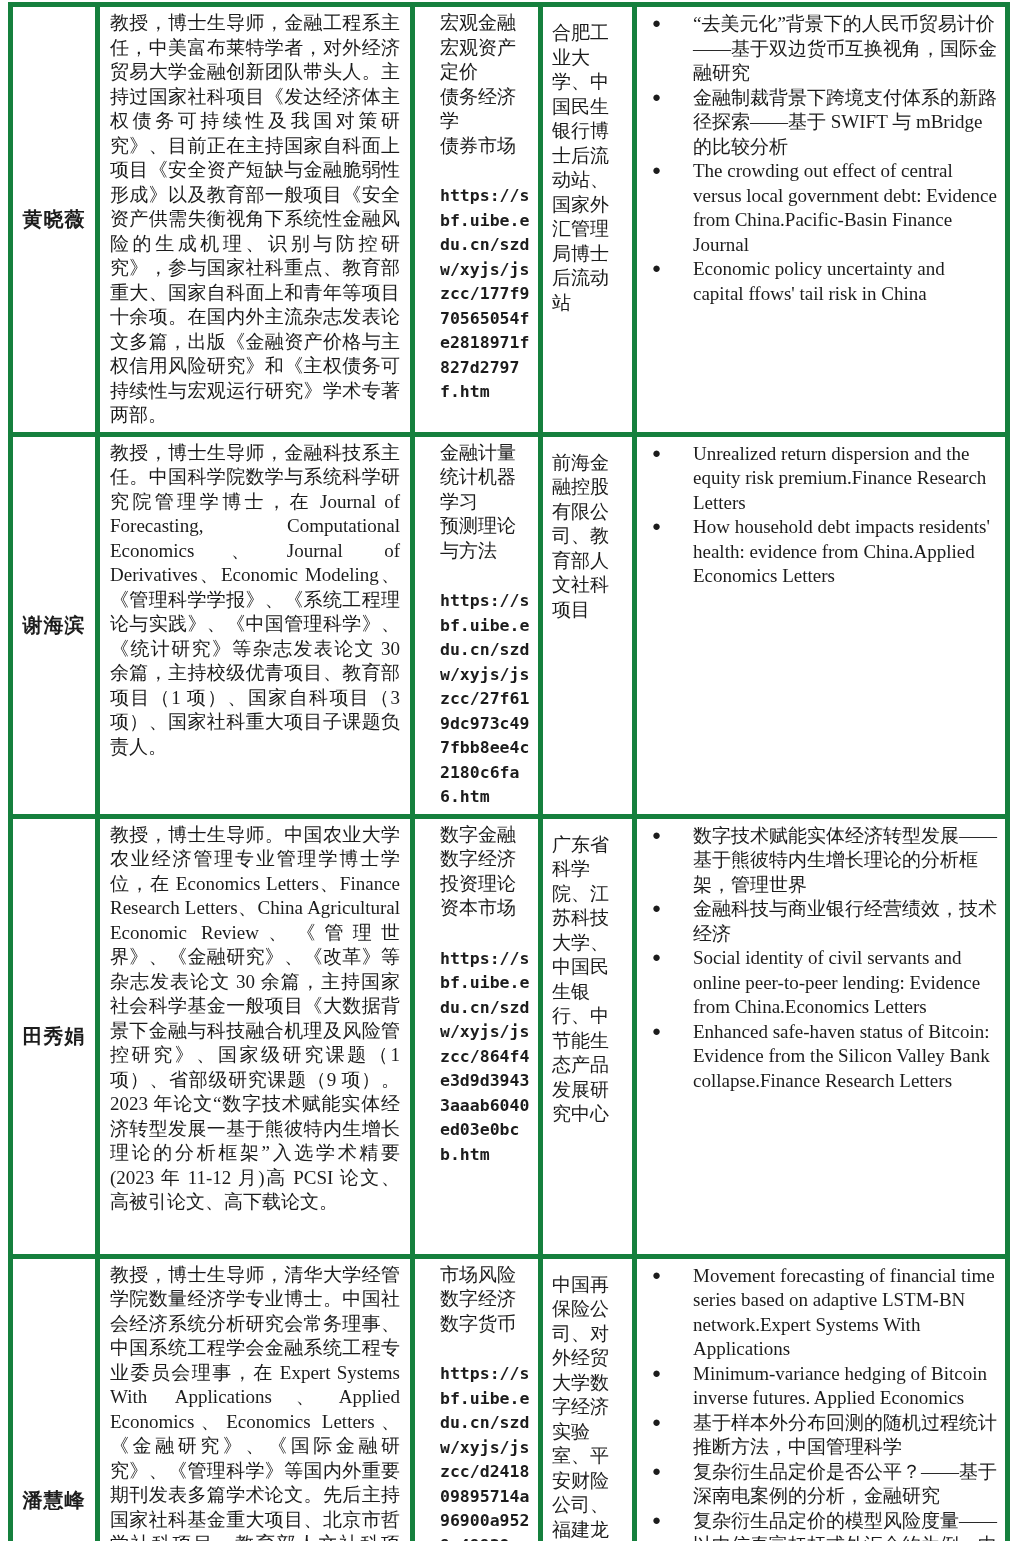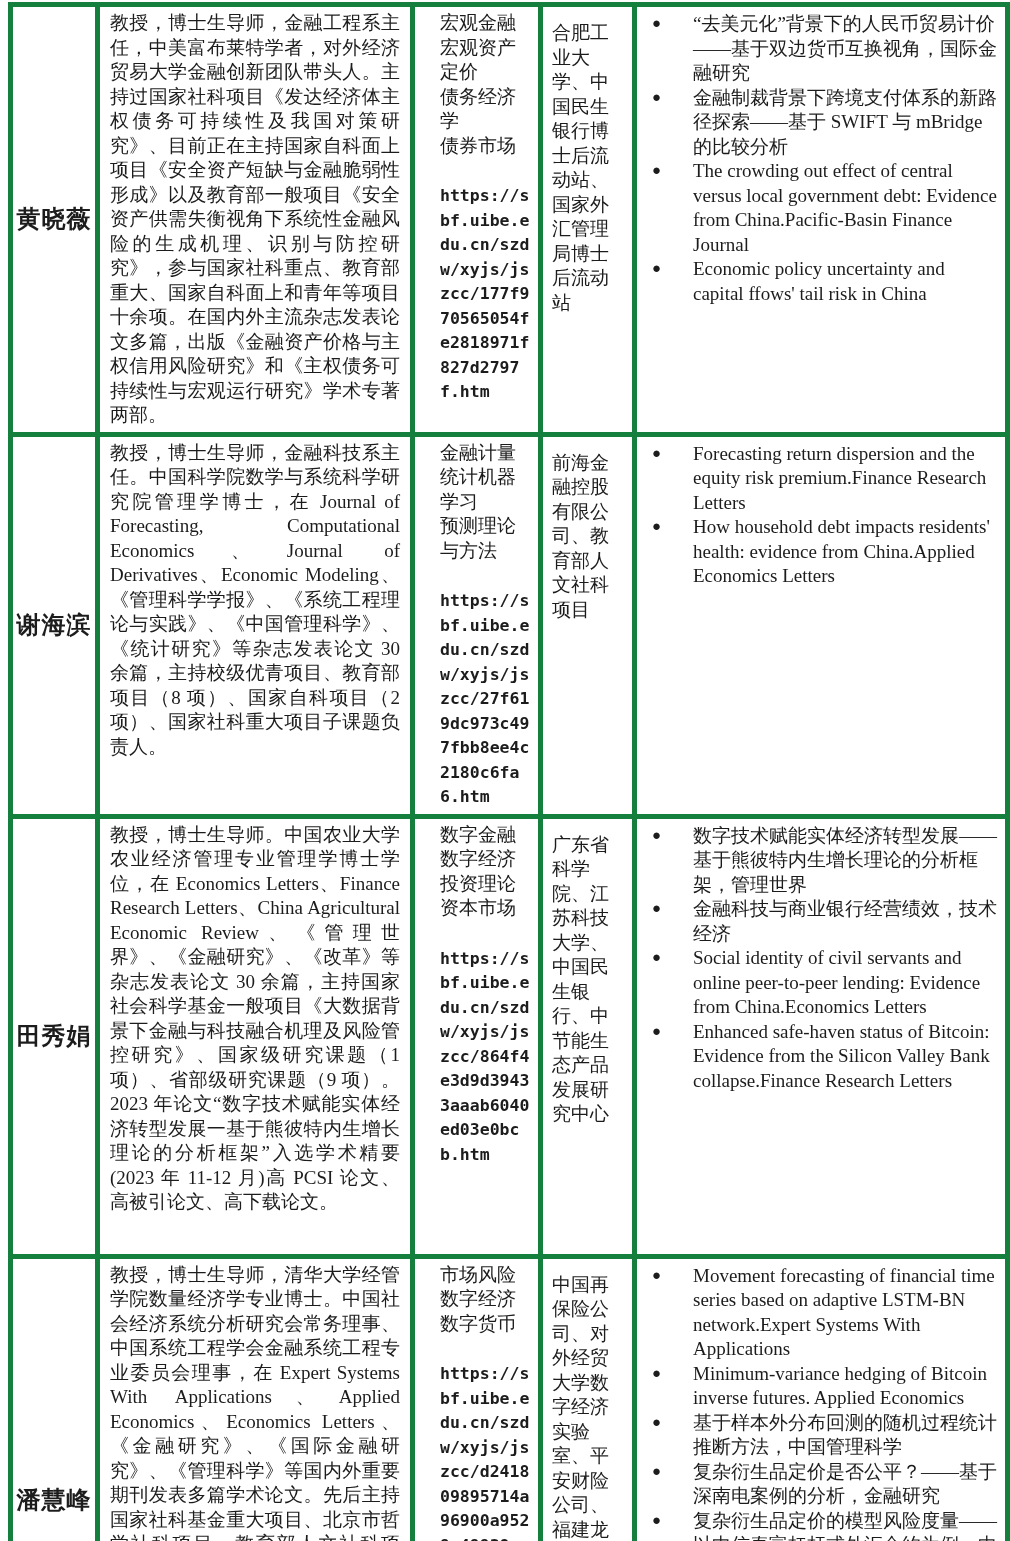--- a/index.html
+++ b/index.html
@@ -22,21 +22,21 @@
     border:5px solid #15803d;vertical-align:top;
     font-size:19px;line-height:24.5px;overflow:hidden;
   }
   tr:nth-child(1){height:352px;}
   tr:nth-child(2){height:357px;}
   tr:nth-child(3){height:440px;}
   tr:nth-child(4){height:374px;}
   tr:last-child td{border-bottom-width:2px;}
   td.name{
     vertical-align:middle;text-align:center;
-    font-weight:bold;font-size:24px;letter-spacing:1px;margin-top:31px;
+    font-weight:bold;font-size:20px;letter-spacing:1px;margin-top:31px;
   }
   td.bio{padding:4px 10px 4px 10px;text-align:justify;}
   td.research{padding:4px 7px 4px 25px;}
   .areas{white-space:pre-line;}
   .url{
     margin-top:26px;
     font-family:"DejaVu Sans Mono","Liberation Mono",monospace;
     font-size:16.5px;line-height:24.5px;
     word-break:break-all;
     font-weight:bold;
@@ -79,31 +79,31 @@
               <li><span class="bullet">●</span><span class="pub-text">“去美元化”背景下的人民币贸易计价——基于双边货币互换视角，国际金融研究</span></li>
               <li><span class="bullet">●</span><span class="pub-text">金融制裁背景下跨境支付体系的新路径探索——基于 SWIFT 与 mBridge 的比较分析</span></li>
               <li><span class="bullet">●</span><span class="pub-text">The crowding out effect of central versus local government debt: Evidence from China.Pacific-Basin Finance Journal</span></li>
               <li><span class="bullet">●</span><span class="pub-text">Economic policy uncertainty and capital ffows' tail risk in China</span></li>
             </ul>
     </td>
   </tr>
 
   <tr>
     <td class="name">谢海滨</td>
-    <td class="bio">教授，博士生导师，金融科技系主任。中国科学院数学与系统科学研究院管理学博士，在 Journal of Forecasting, Computational Economics、Journal of Derivatives、Economic Modeling、《管理科学学报》、《系统工程理论与实践》、《中国管理科学》、《统计研究》等杂志发表论文 30 余篇，主持校级优青项目、教育部项目（8 项）、国家自科项目（2 项）、国家社科重大项目子课题负责人。</td>
+    <td class="bio">教授，博士生导师，金融科技系主任。中国科学院数学与系统科学研究院管理学博士，在 Journal of Forecasting, Computational Economics、Journal of Derivatives、Economic Modeling、《管理科学学报》、《系统工程理论与实践》、《中国管理科学》、《统计研究》等杂志发表论文 30 余篇，主持校级优青项目、教育部项目（1 项）、国家自科项目（3 项）、国家社科重大项目子课题负责人。</td>
     <td class="research">
       <div class="areas">金融计量
 统计机器学习
 预测理论与方法</div>
       <div class="url">https://sbf.uibe.edu.cn/szdw/xyjs/jszcc/27f619dc973c497fbb8ee4c2180c6fa6.htm</div>
     </td>
     <td class="affil">前海金融控股有限公司、教育部人文社科项目</td>
     <td class="pubs">
       <ul class="pub-list">
-              <li><span class="bullet">●</span><span class="pub-text">Forecasting return dispersion and the equity risk premium.Finance Research Letters</span></li>
+              <li><span class="bullet">●</span><span class="pub-text">Unrealized return dispersion and the equity risk premium.Finance Research Letters</span></li>
               <li><span class="bullet">●</span><span class="pub-text">How household debt impacts residents' health: evidence from China.Applied Economics Letters</span></li>
             </ul>
     </td>
   </tr>
 
   <tr>
     <td class="name">田秀娟</td>
     <td class="bio">教授，博士生导师。中国农业大学农业经济管理专业管理学博士学位，在 Economics Letters、Finance Research Letters、China Agricultural Economic Review、《管理世界》、《金融研究》、《改革》等杂志发表论文 30 余篇，主持国家社会科学基金一般项目《大数据背景下金融与科技融合机理及风险管控研究》、国家级研究课题（1 项）、省部级研究课题（9 项）。2023 年论文“数字技术赋能实体经济转型发展一基于熊彼特内生增长理论的分析框架”入选学术精要(2023 年 11-12 月)高 PCSI 论文、高被引论文、高下载论文。</td>
     <td class="research">
       <div class="areas">数字金融

